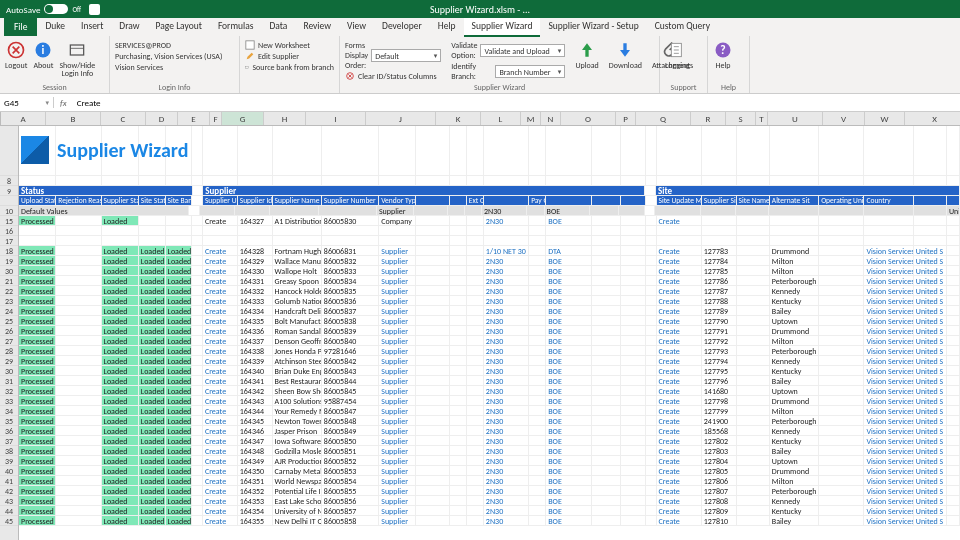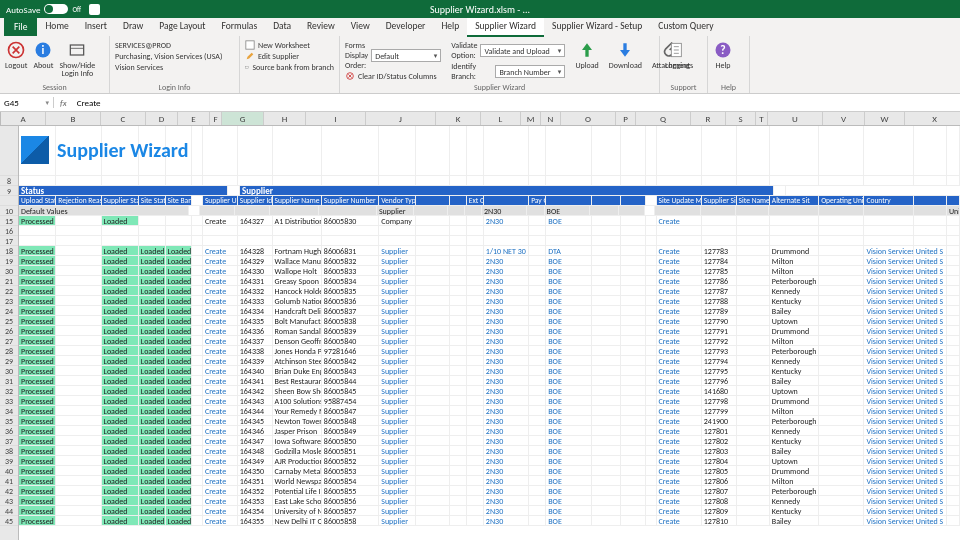--- a/index.html
+++ b/index.html
@@ -77,21 +77,21 @@
     <span class="toggle"></span>
     <span style="font-size:7px;">Off</span>
     <span class="savebtn"></span>
   </div>
   <div class="doc">Supplier Wizard.xlsm - ...</div>
 </div>
 
 <div class="menubar">
   <div class="tab file">File</div>
   <div id="menutabs" style="display: flex;">
-      <div class="tab">Home</div>
+      <div class="tab">Duke</div>
       <div class="tab">Insert</div>
       <div class="tab">Draw</div>
       <div class="tab">Page Layout</div>
       <div class="tab">Formulas</div>
       <div class="tab">Data</div>
       <div class="tab">Review</div>
       <div class="tab">View</div>
       <div class="tab">Developer</div>
       <div class="tab">Help</div>
       <div class="tab active">Supplier Wizard</div>
@@ -372,20 +372,21 @@
         <div class="cell " style="width: 55px;"></div>
         <div class="cell " style="width: 60px;"></div>
         <div class="cell " style="width: 40px;"></div>
         <div class="cell " style="width: 15px;"></div>
       </div>
       <div class="row">
         <div class="cell sect" style="width: 209px;">Status</div>
         <div class="cell " style="width: 12px;"></div>
         <div class="cell sect" style="width: 534px;">Supplier</div>
         <div class="cell " style="width: 12px;"></div>
+        <div class="cell sect" style="width: 367px;">Site</div>
       </div>
       <div class="row">
         <div class="cell subh" style="width: 45px;">Upload Status</div>
         <div class="cell subh" style="width: 55px;">Rejection Reason</div>
         <div class="cell subh" style="width: 45px;">Supplier Status</div>
         <div class="cell subh" style="width: 32px;">Site Status</div>
         <div class="cell subh" style="width: 32px;">Site Bank</div>
         <div class="cell " style="width: 12px;"></div>
         <div class="cell subh" style="width: 42px;">Supplier Update F</div>
         <div class="cell subh" style="width: 42px;">Supplier Id</div>
@@ -1081,21 +1082,21 @@
         <div class="cell " style="width: 40px;"></div>
         <div class="cell " style="width: 20px;"></div>
         <div class="cell " style="width: 20px;"></div>
         <div class="cell link" style="width: 55px;">2N30</div>
         <div class="cell " style="width: 20px;"></div>
         <div class="cell link" style="width: 55px;">BOE</div>
         <div class="cell " style="width: 35px;"></div>
         <div class="cell " style="width: 30px;"></div>
         <div class="cell " style="width: 12px;"></div>
         <div class="cell link" style="width: 55px;">Create</div>
-        <div class="cell " style="width: 42px;">127801</div>
+        <div class="cell " style="width: 42px;">185568</div>
         <div class="cell " style="width: 40px;"></div>
         <div class="cell " style="width: 60px;">Kennedy</div>
         <div class="cell " style="width: 55px;"></div>
         <div class="cell link" style="width: 60px;">Vision Services</div>
         <div class="cell link" style="width: 40px;">United S</div>
         <div class="cell " style="width: 15px;"></div>
       </div>
       <div class="row">
         <div class="cell proc" style="width: 45px;">Processed</div>
         <div class="cell " style="width: 55px;"></div>

